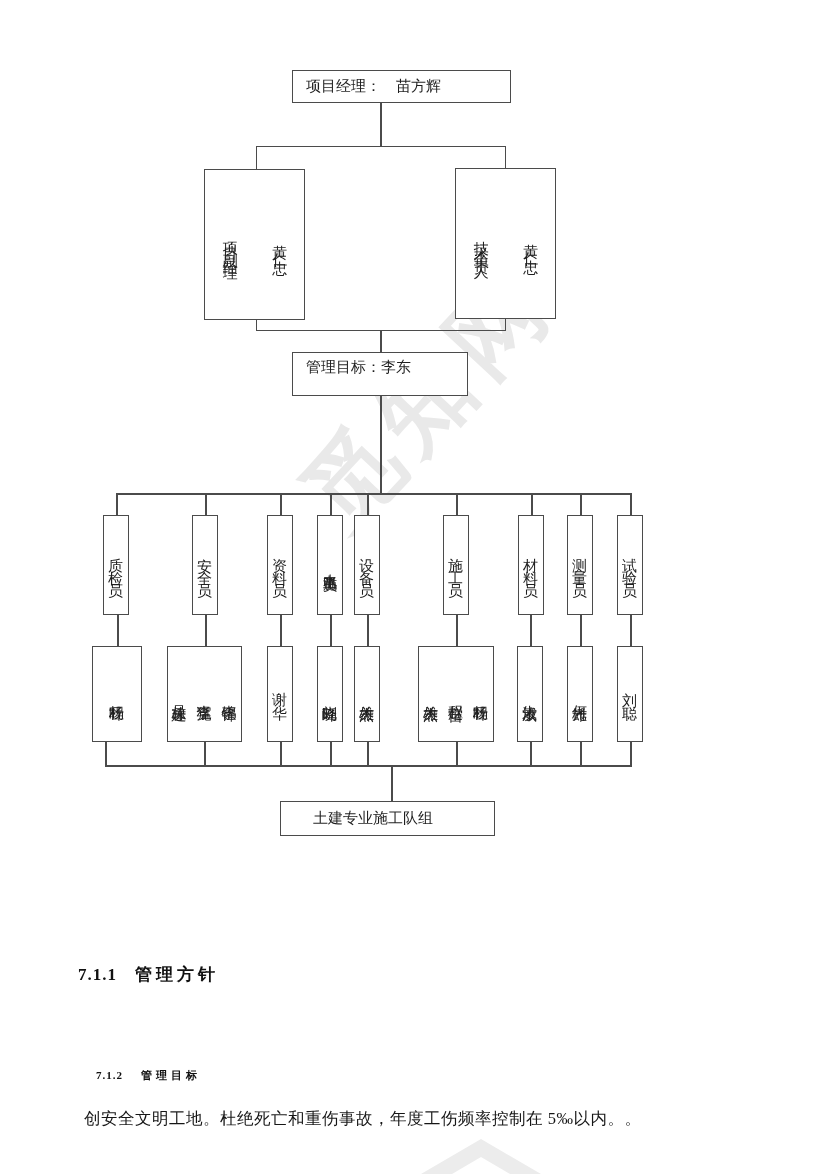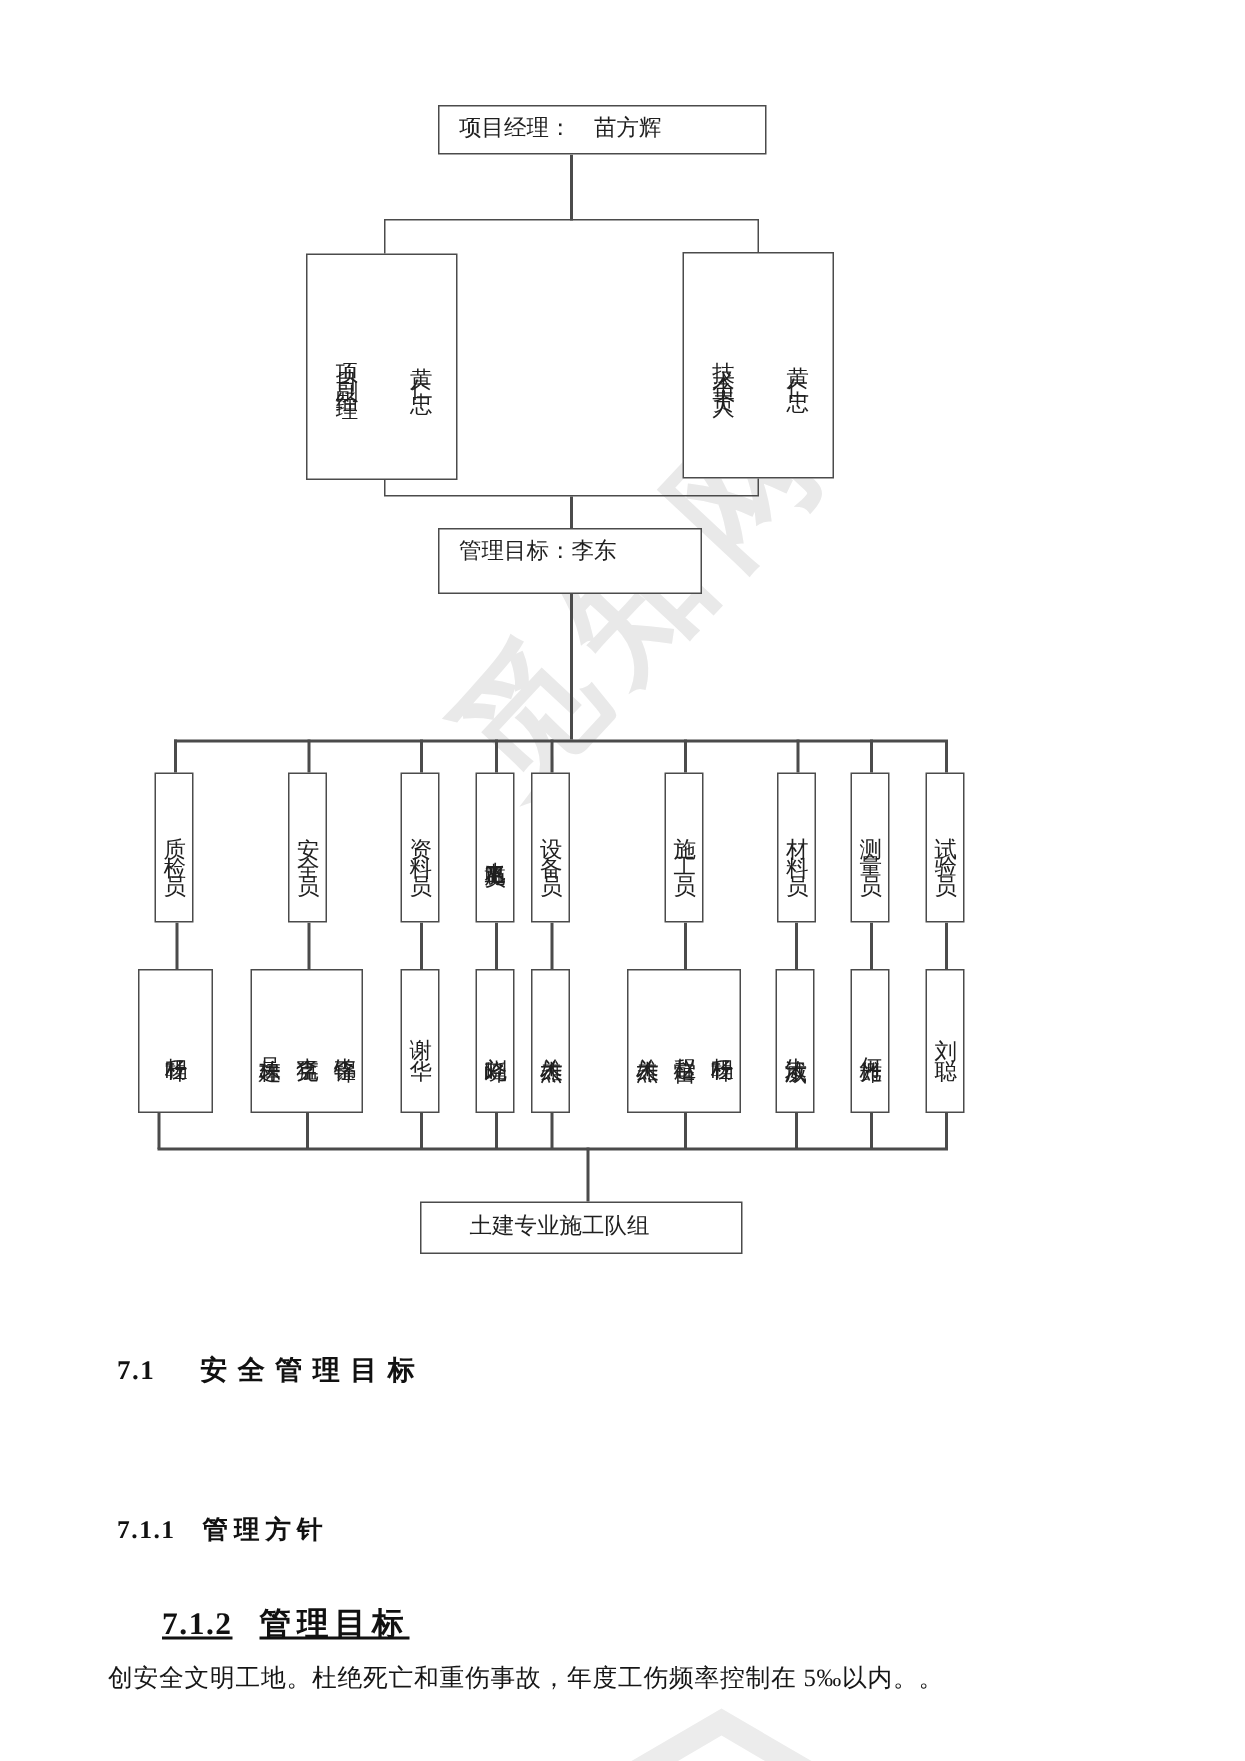--- a/index.html
+++ b/index.html
@@ -197,28 +197,25 @@
     <div class="vline" style="left:530px;top:742px;height:24px;"></div>
     <div class="vline" style="left:580px;top:742px;height:24px;"></div>
     <div class="vline" style="left:630px;top:742px;height:24px;"></div>
 
     <div class="hline" style="left:105px;top:765px;width:527px;"></div>
     <div class="vline" style="left:391px;top:765px;height:37px;"></div>
 
     <div class="box" style="left:280px;top:801px;width:215px;height:35px;line-height:32px;padding-left:32px;">土建专业施工队组</div>
   </div>
 
-  <div class="heading" style="left:78px;top:901px;font-size:18px;">
-    <span class="num">7.1</span><span class="ttl" style="margin-left:30px;">安全管理目标</span>
-  </div>
-
-  <div class="heading" style="left:78px;top:963px;font-size:17px;margin-top:45px;">
+
+  <div class="heading" style="left:78px;top:963px;font-size:17px;">
     <span class="num">7.1.1</span><span class="ttl" style="margin-left:18px;letter-spacing:4px;">管理方针</span>
   </div>
 
 
-  <div class="heading" style="left:108px;top:1068px;font-size:21px;text-decoration:underline;">
+  <div class="heading" style="left:96px;top:1068px;font-size:11px;">
     <span class="num">7.1.2</span><span class="ttl" style="margin-left:18px;letter-spacing:4px;">管理目标</span>
   </div>
 
-  <div class="para" style="left:72px;top:1108px;letter-spacing:0.5px;">创安全文明工地。杜绝死亡和重伤事故，年度工伤频率控制在 5‰以内。。</div>
+  <div class="para" style="left:84px;top:1108px;letter-spacing:0.5px;">创安全文明工地。杜绝死亡和重伤事故，年度工伤频率控制在 5‰以内。。</div>
 
 </div>
 
 </body></html>

